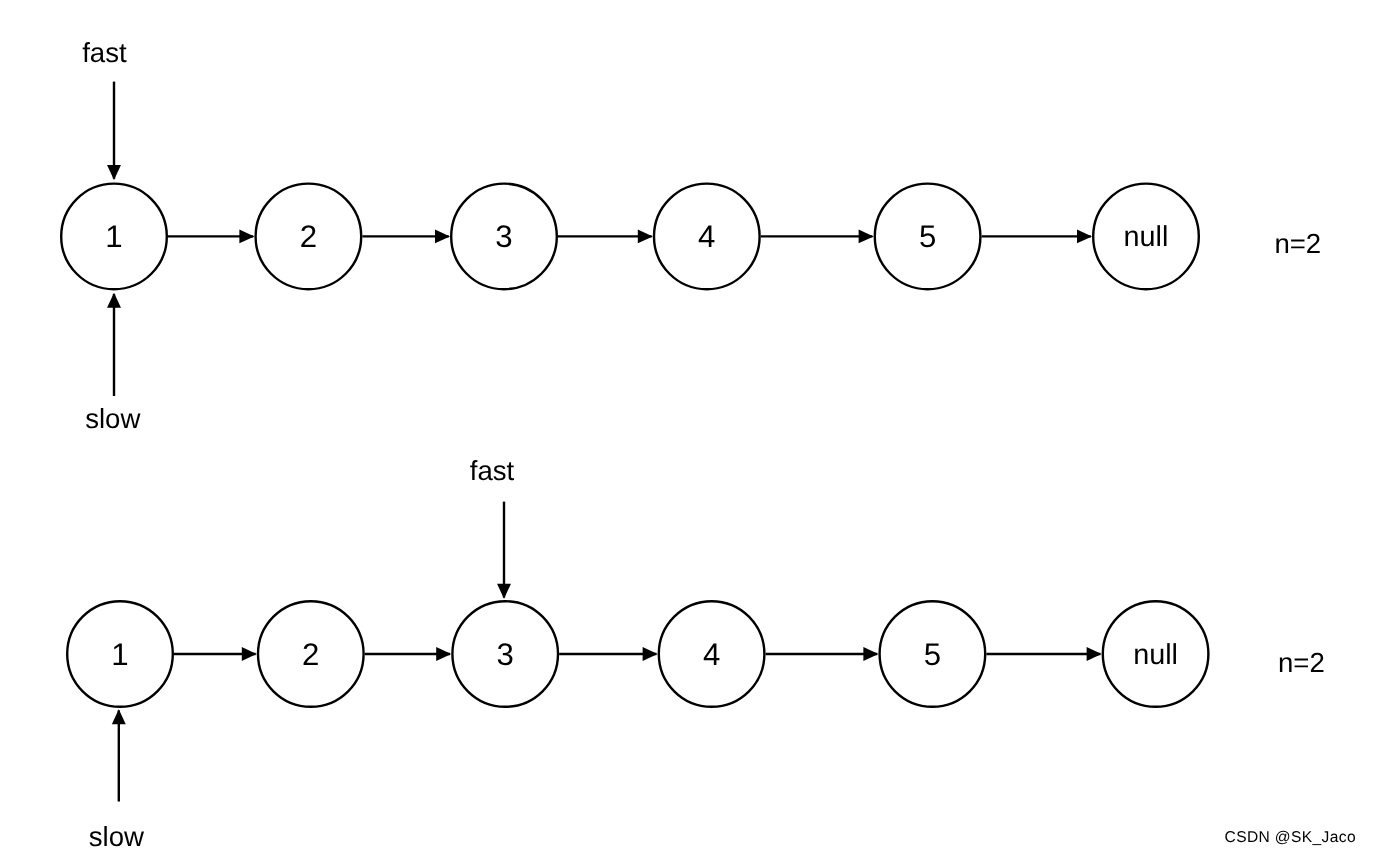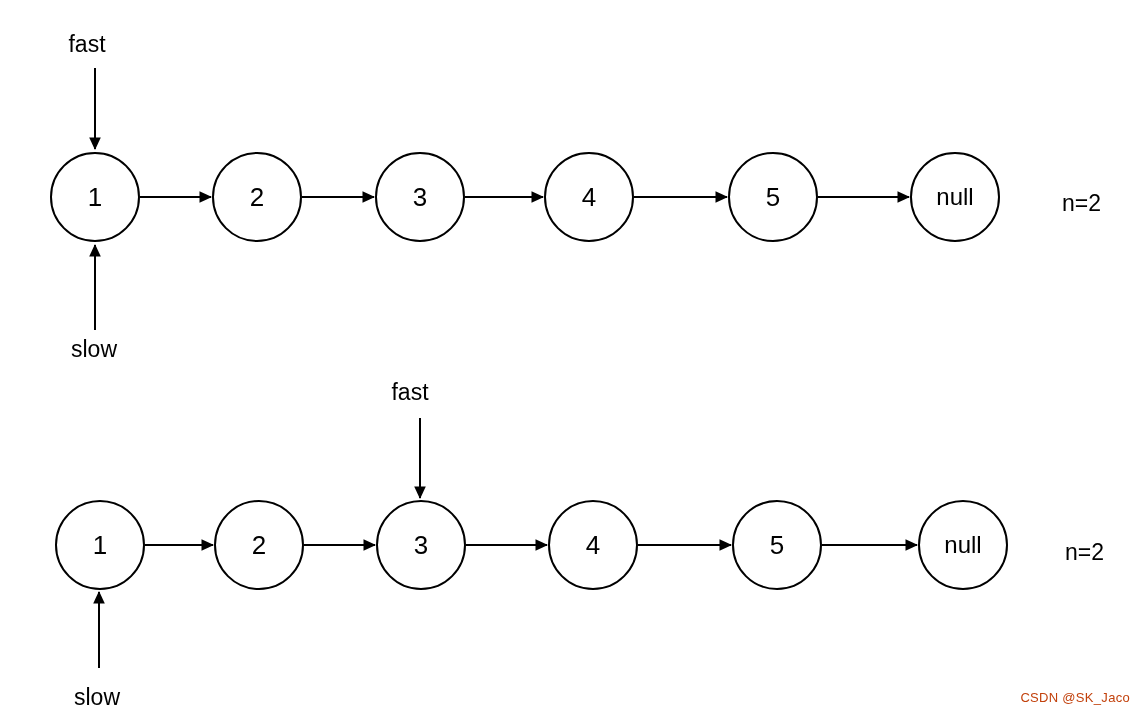--- a/index.html
+++ b/index.html
@@ -114,14 +114,14 @@
             <text x="410" y="400" text-anchor="middle" font-size="23">fast</text>
           </g>
           <g>
             <line x1="99" y1="668" x2="99" y2="592" stroke="#000000" stroke-width="2" marker-end="url(#arrow)"></line>
             <text x="97" y="705" text-anchor="middle" font-size="23">slow</text>
           </g>
           <text x="1065" y="560" text-anchor="start" font-size="23">n=2</text>
         </g>
       </g>
   </svg>
-  <div class="watermark" style="color: #c2410c;">CSDN @SK_Jaco</div>
+  <div class="watermark" style="color: #000000;">CSDN @SK_Jaco</div>
 </div>
 
 </body></html>

